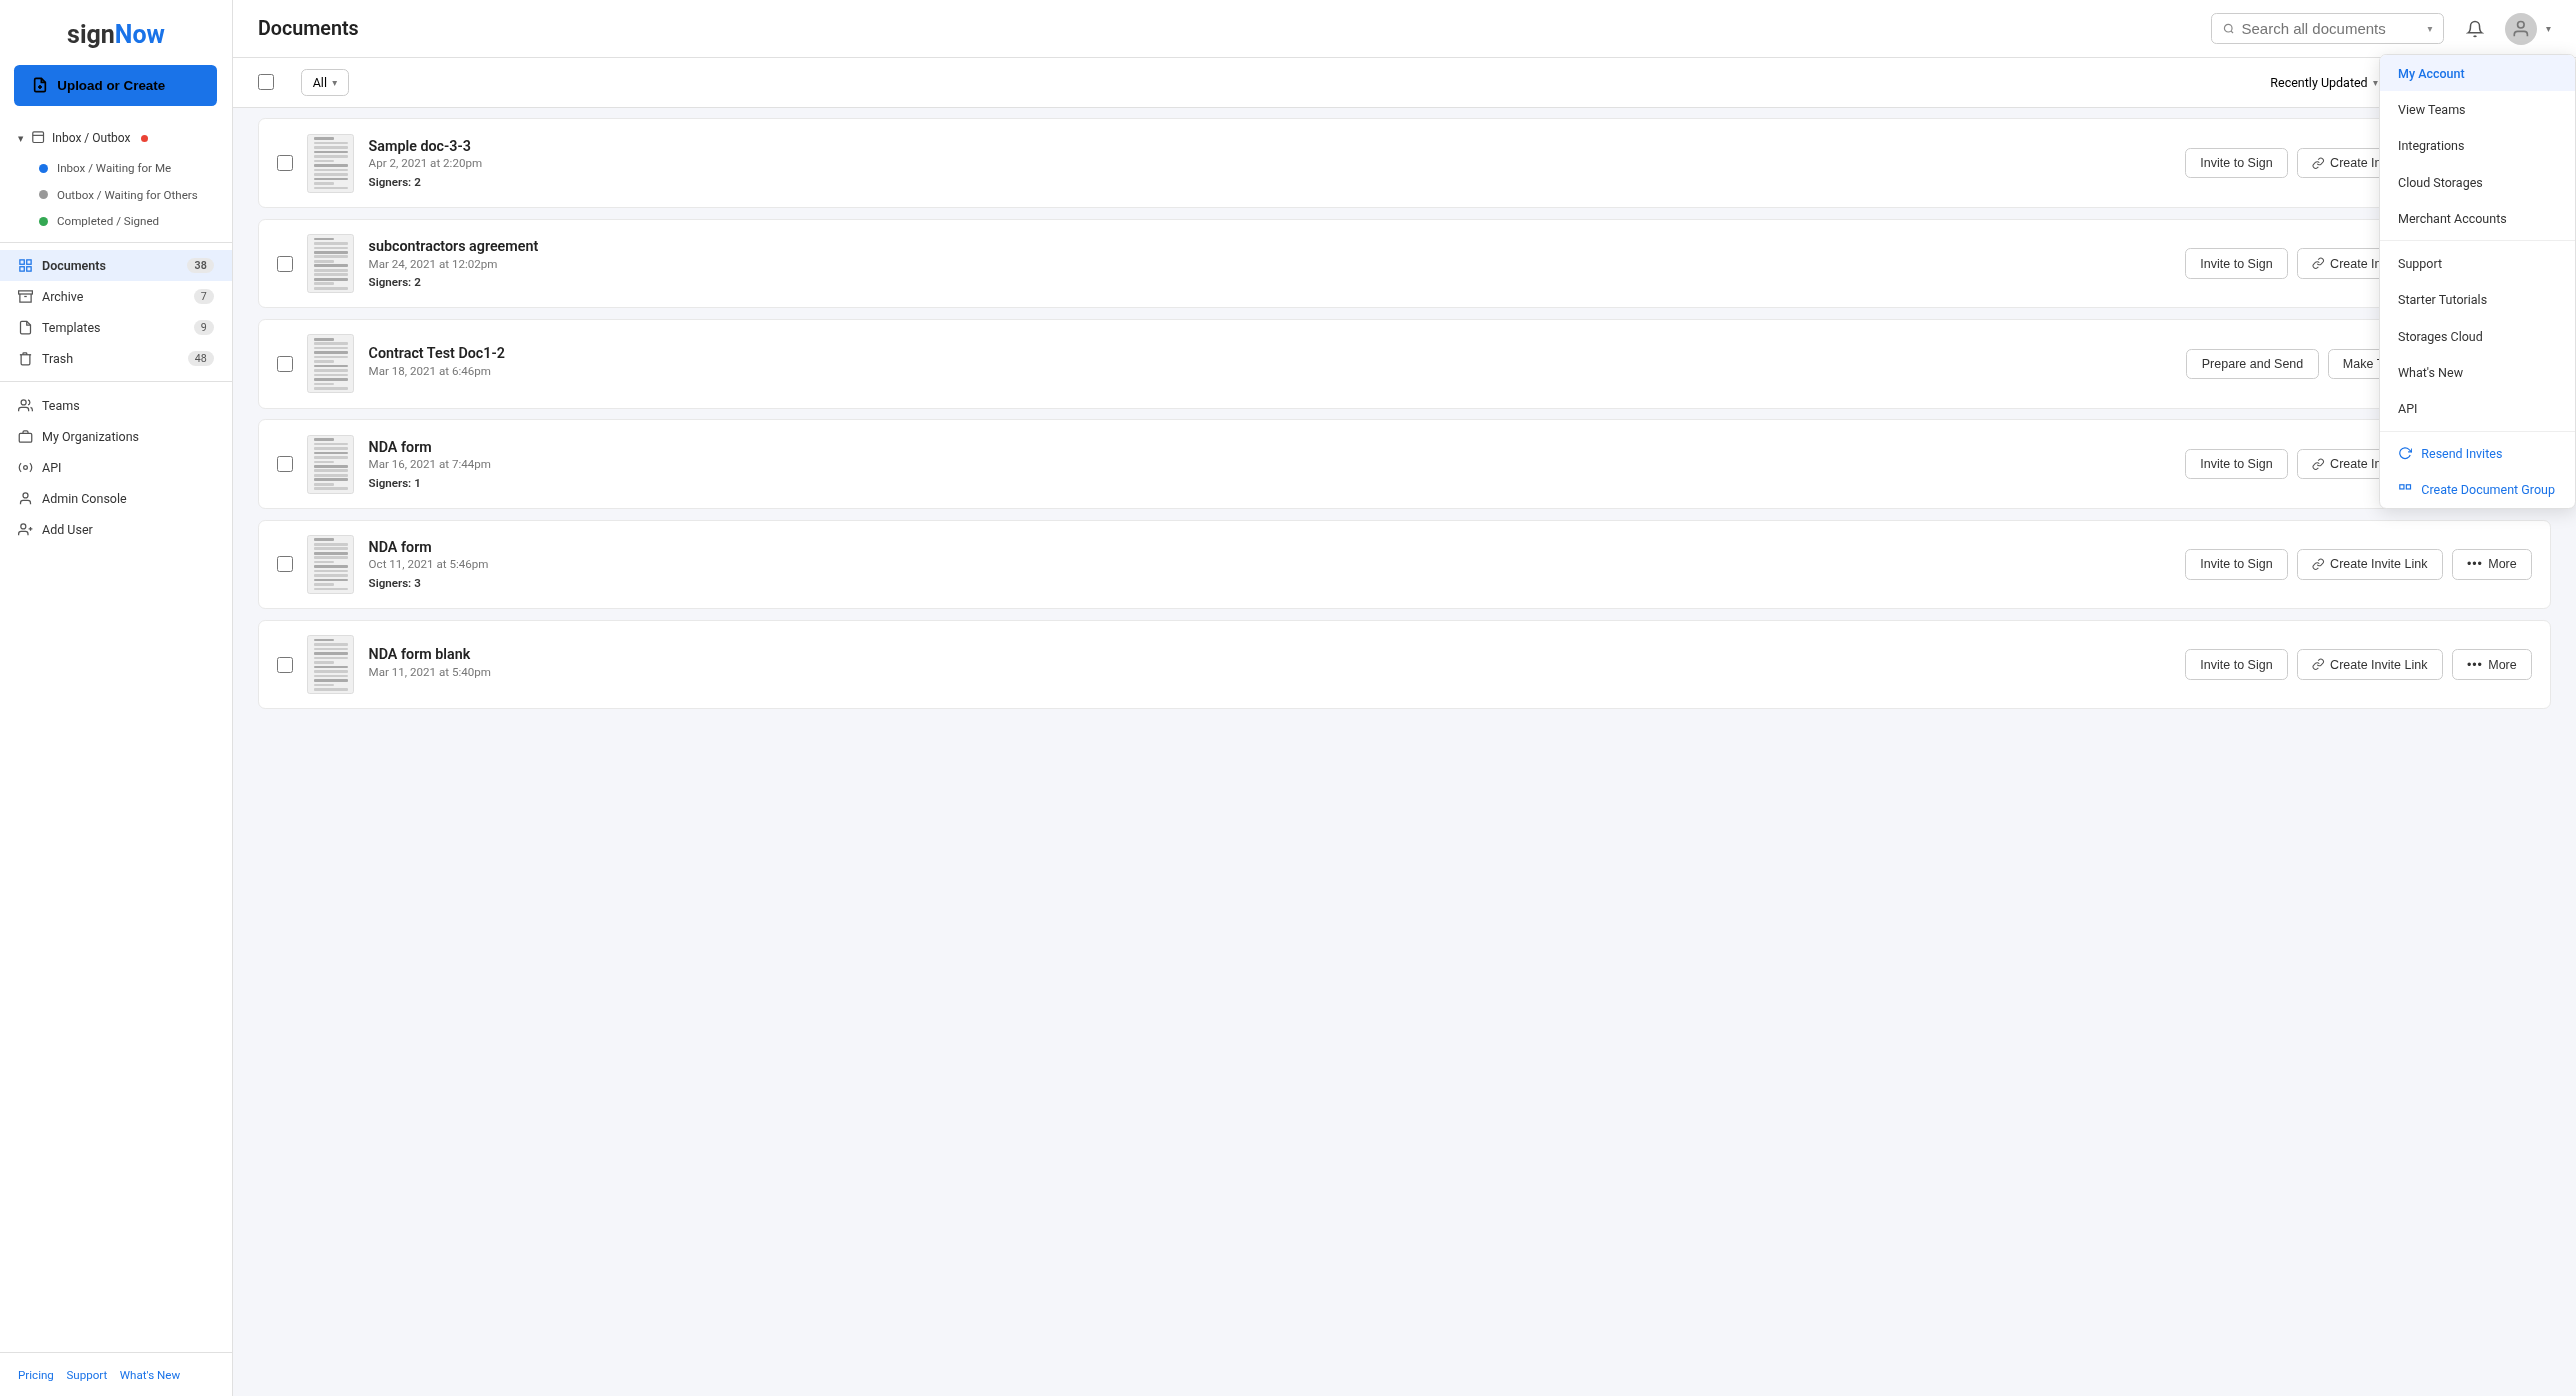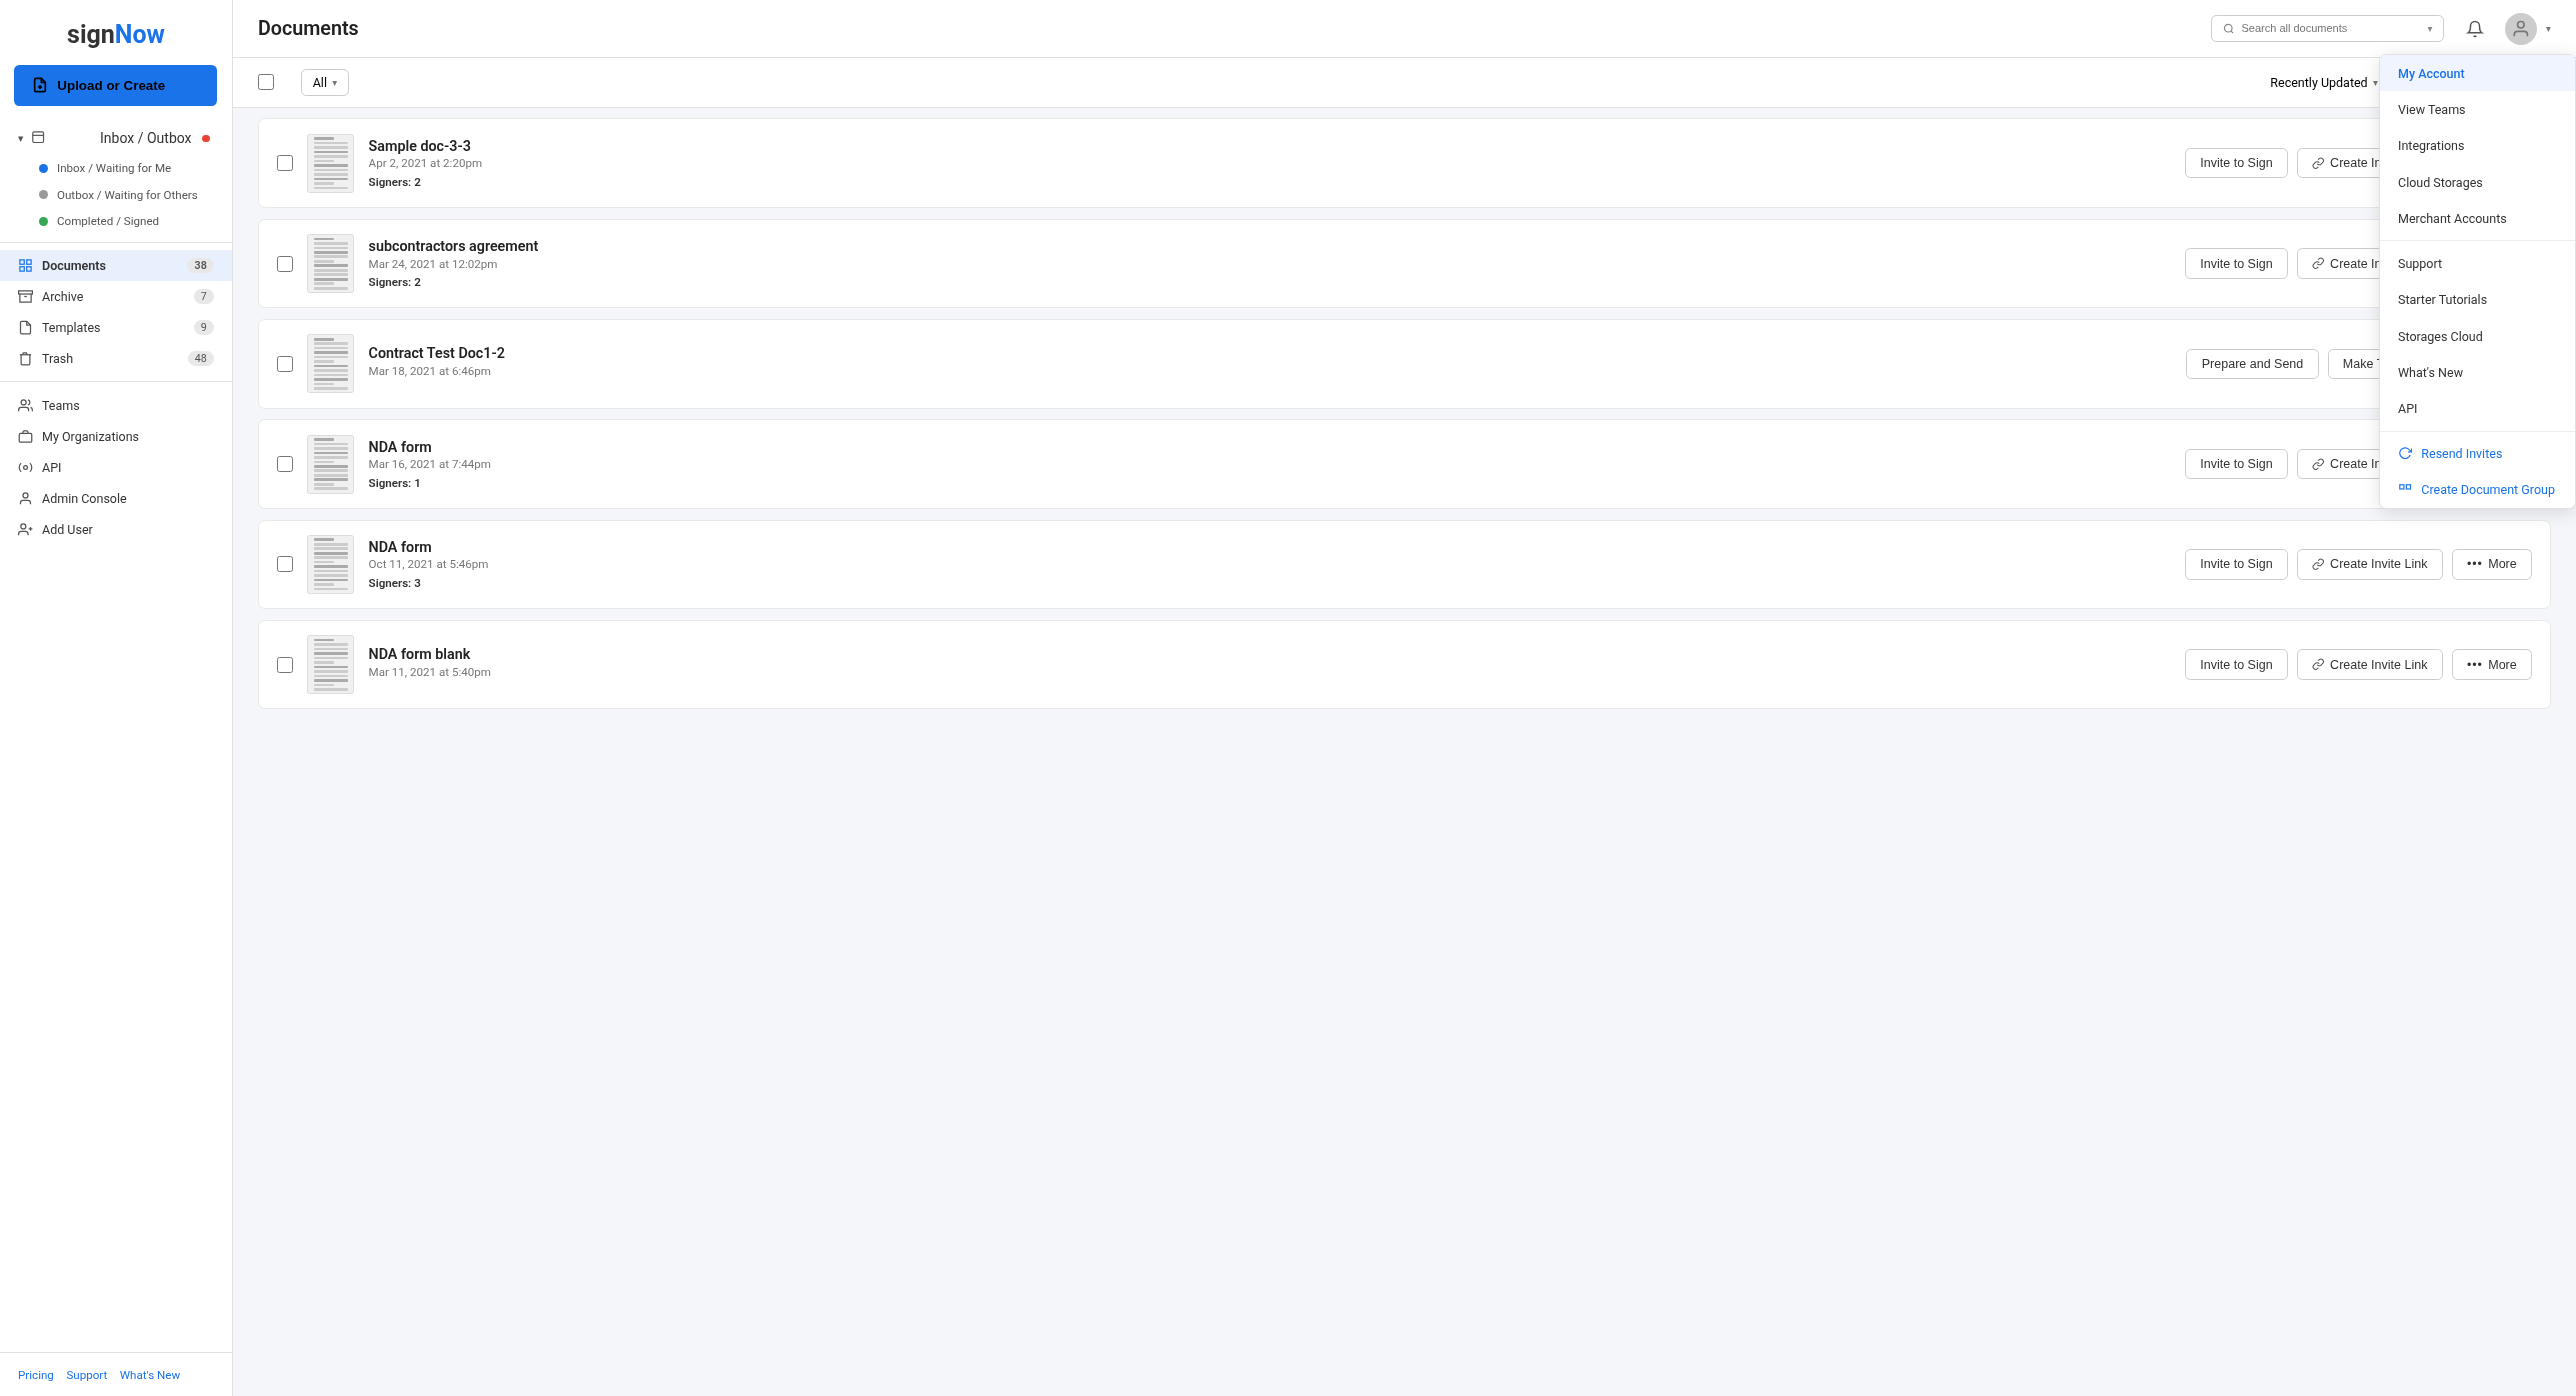--- a/index.html
+++ b/index.html
@@ -93,21 +93,21 @@
       border: 0.9px solid #ccc;
       border-radius: 5.4px;
       padding: 6.3px 10.7px;
       background: #fff;
       gap: 7.2px;
       width: 233px;
     }
     .search-box input {
       border: none;
       outline: none;
-      font-size: 11px;
+      font-size: 15px;
       color: #000000;
       width: 100%;
       background: transparent;
     }
     .header-icon-btn {
       background: none;
       border: none;
       cursor: pointer;
       font-size: 18px;
       color: #555;
@@ -252,21 +252,21 @@
   </button>
 
   <div class="inbox-toggle">
     <span style="font-size:10.7px; color:#555;">▾</span>
     <span>
       <svg width="14.3" height="14.3" viewBox="0 0 24 24" fill="none" stroke="#555" stroke-width="2">
           <rect x="3" y="3" width="18" height="18" rx="2"></rect>
           <line x1="3" y1="9" x2="21" y2="9"></line>
         </svg>
     </span>
-    <span style="font-size:14px; color:#333;margin-left:48px;">Inbox / Outbox</span>
+    <span style="font-size:12px; color:#333;">Inbox / Outbox</span>
     <span style="width:7.2px;height:7.2px;border-radius:50%;background:#ea4335;display:inline-block;margin-left:3.6px;"></span>
   </div>
   <div class="inbox-sub-item">
     <span class="dot dot-blue"></span>
     <span>Inbox / Waiting for Me</span>
   </div>
   <div class="inbox-sub-item">
     <span class="dot dot-gray"></span>
     <span>Outbox / Waiting for Others</span>
   </div>

